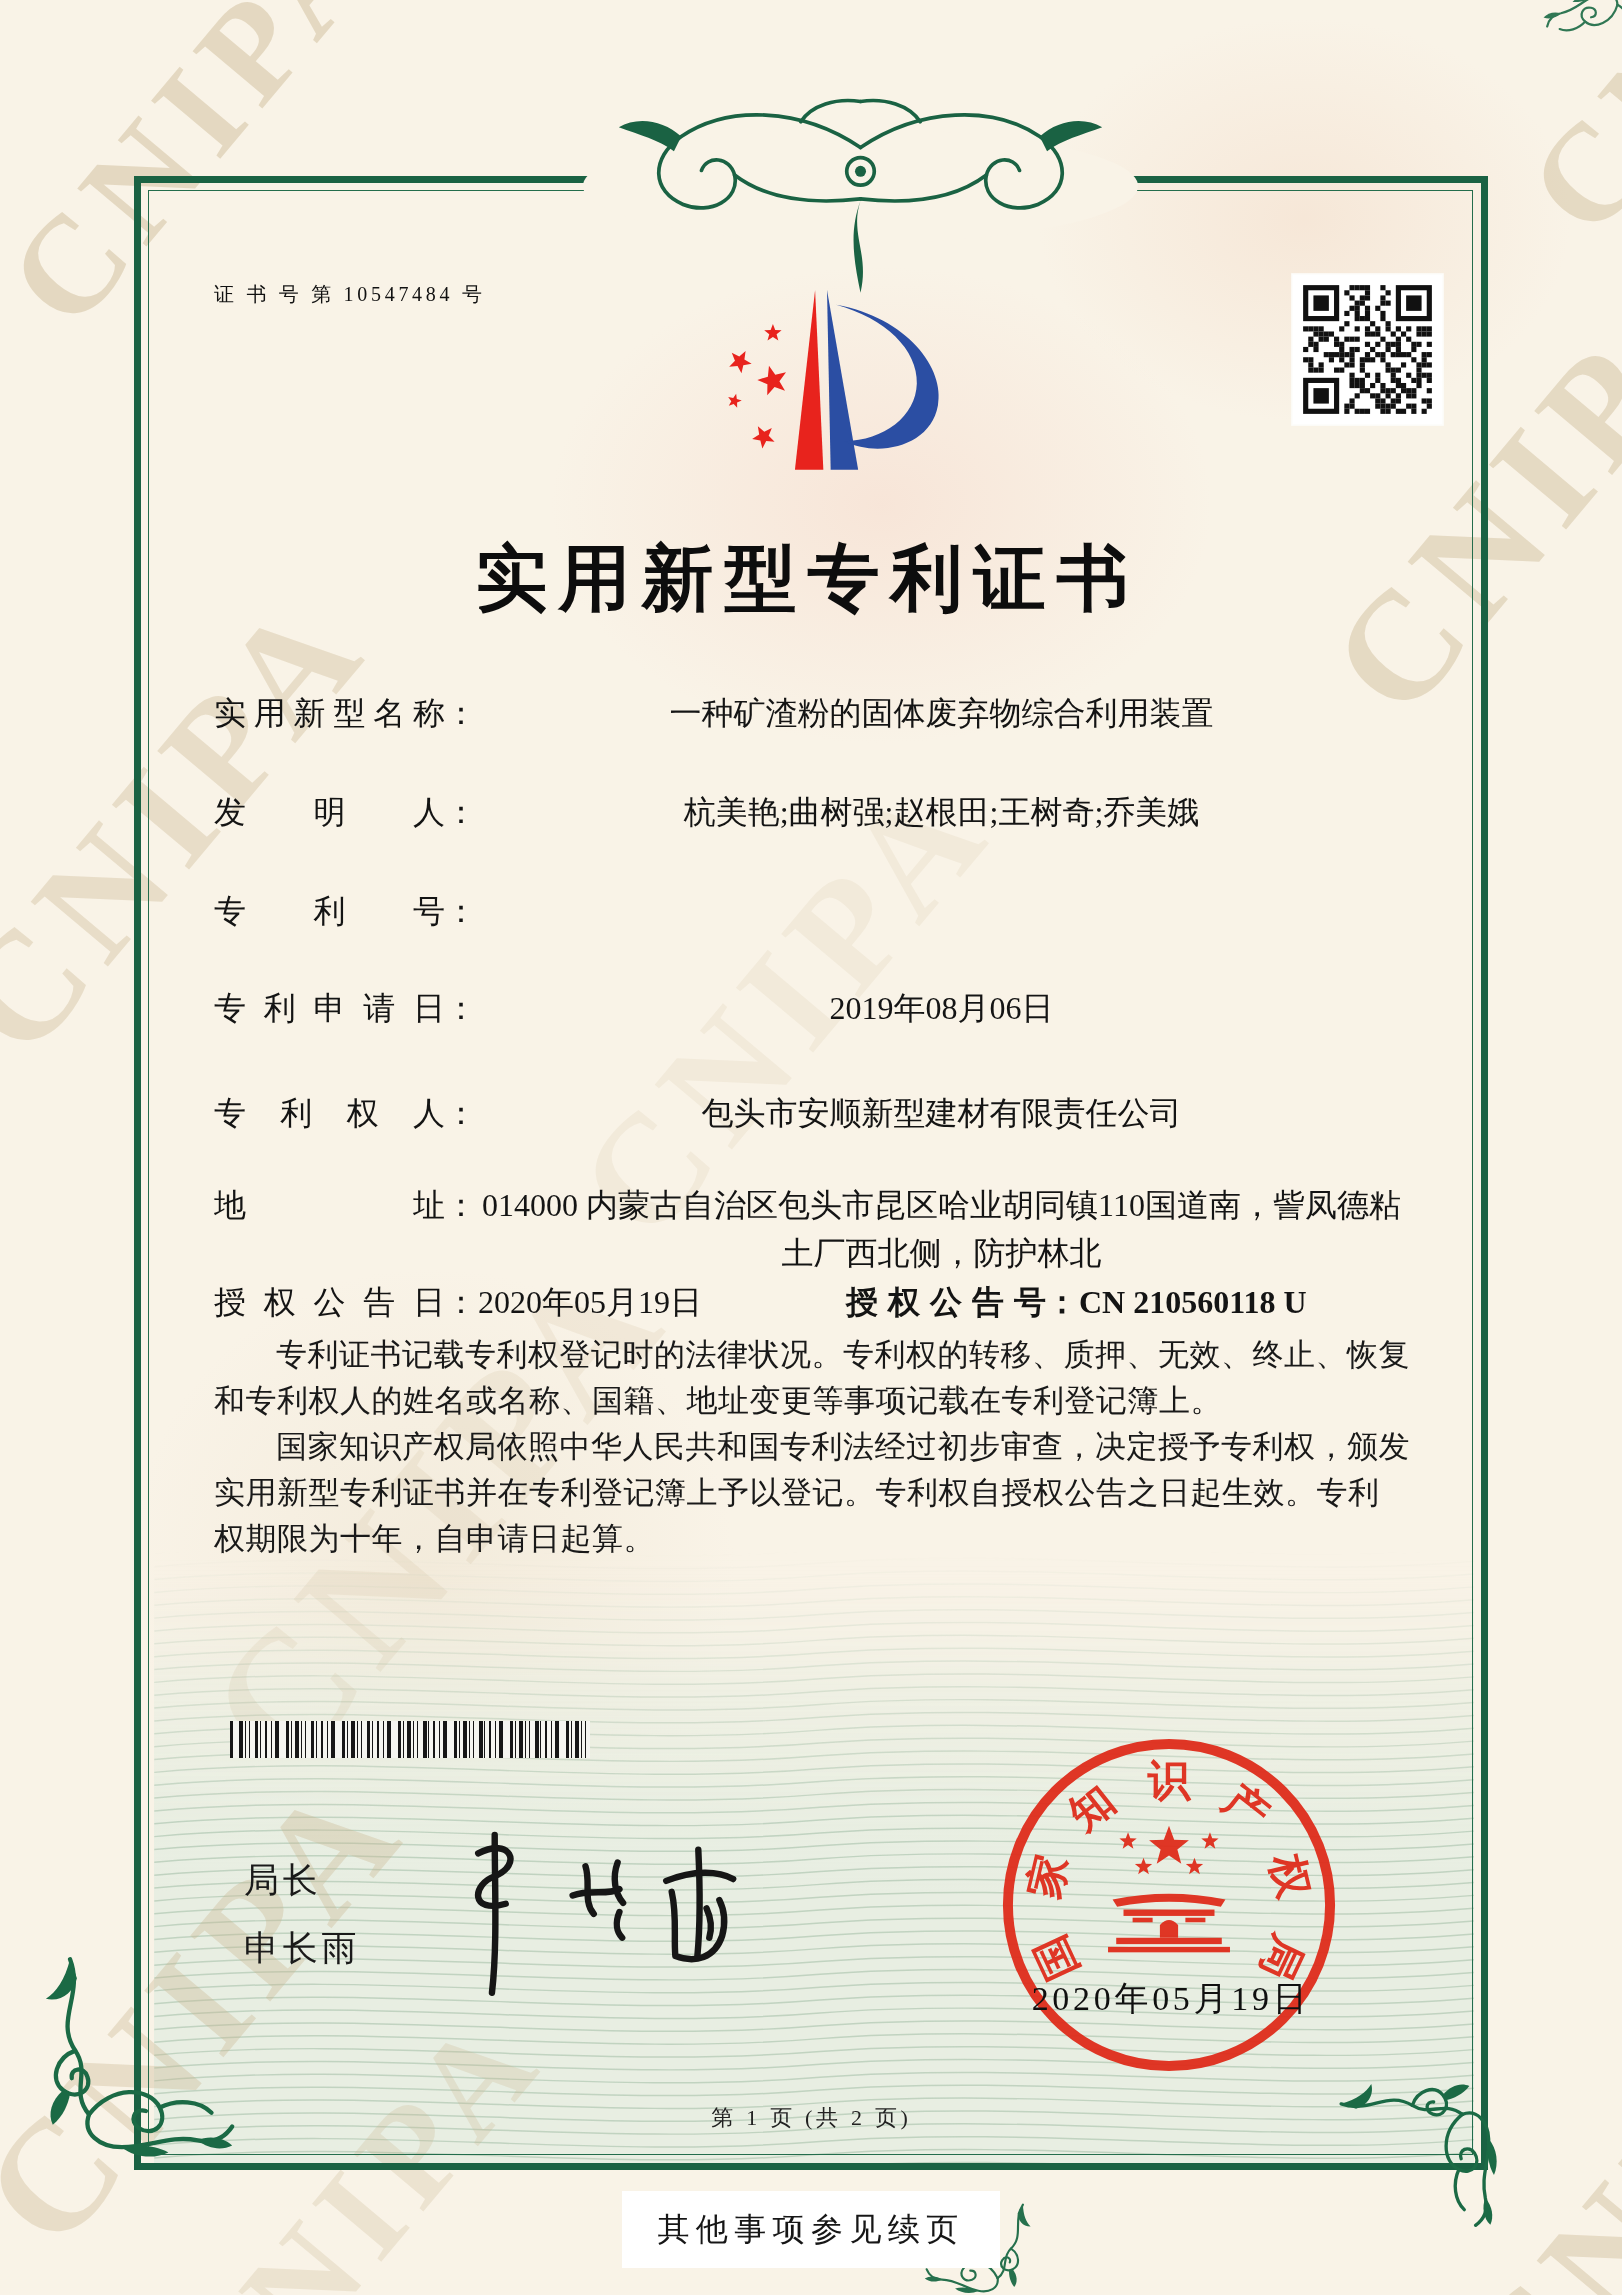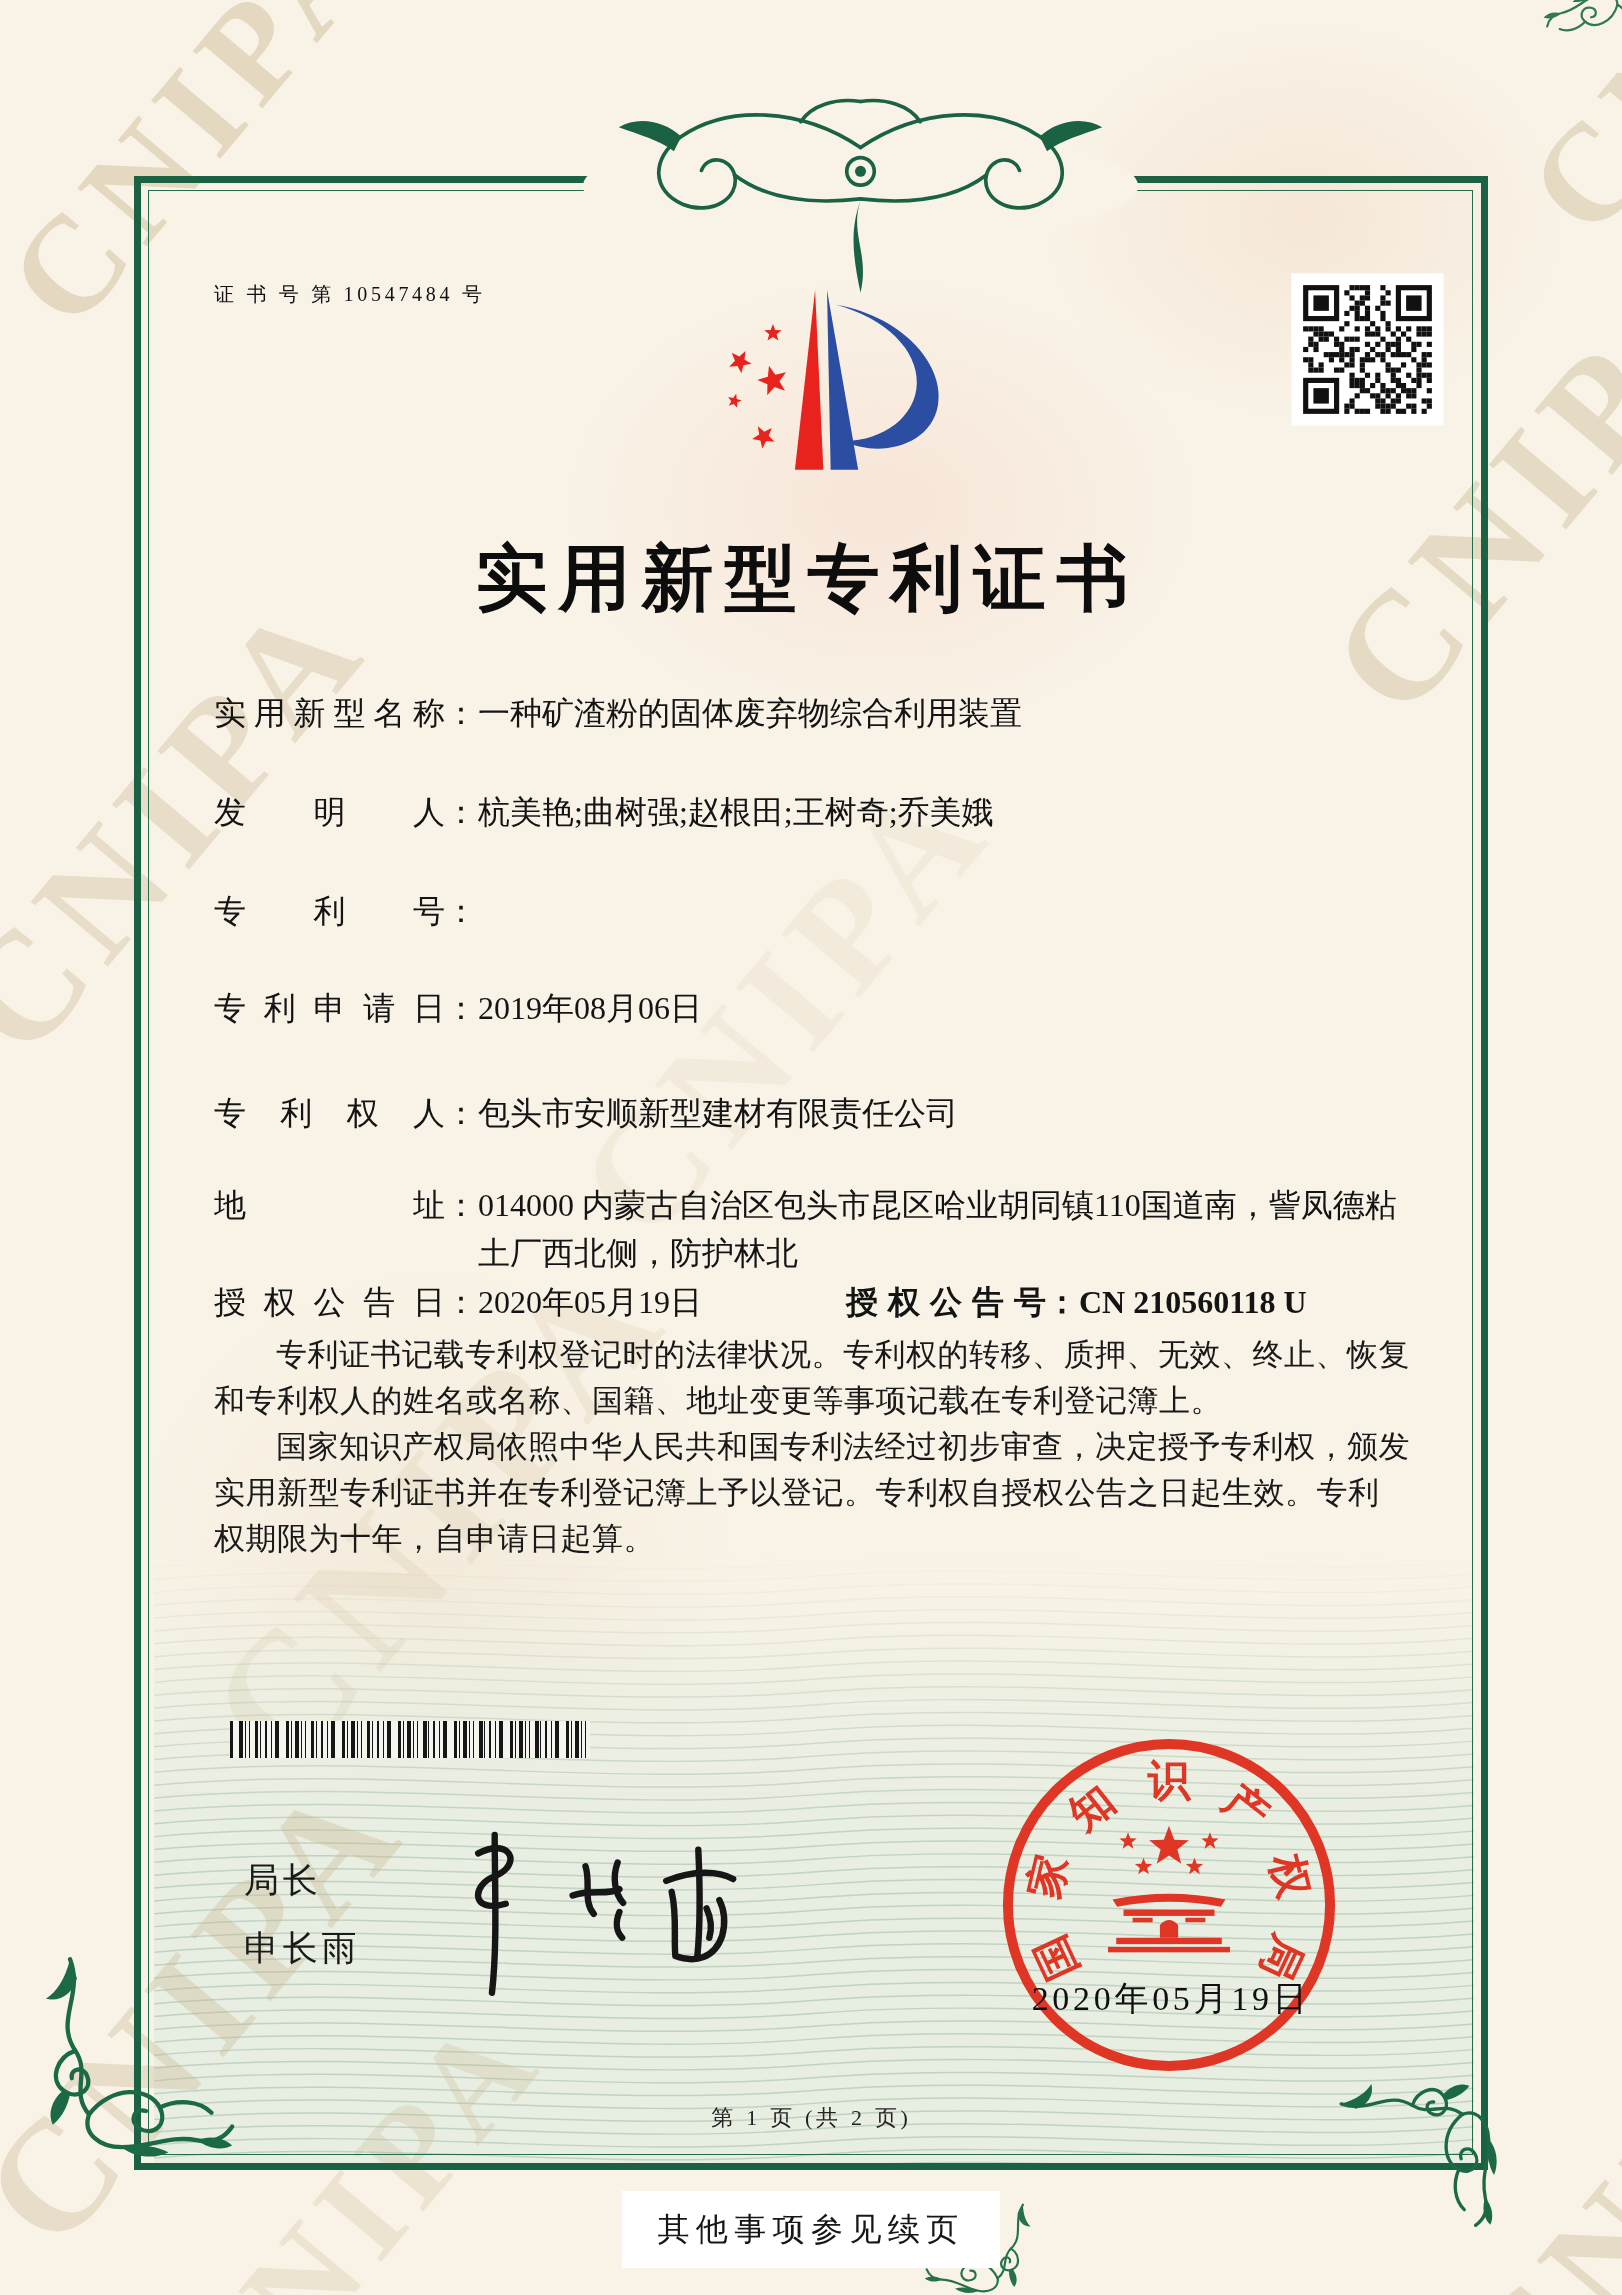--- a/index.html
+++ b/index.html
@@ -60,21 +60,21 @@
   .qr svg{display:block;}
   .logo{position:absolute; left:728px; top:266px; width:220px; height:225px;}
   .logo svg{display:block; width:100%; height:100%;}
   .title{
     position:absolute; left:0; right:8px; top:531px; text-align:center;
     font-size:72px; font-weight:bold; letter-spacing:11px; color:#0d0d0d;
   }
   .frow{position:absolute; left:214px; width:1203px; display:flex; font-size:32px; line-height:48px; color:#141414;}
   .flabel{flex:none; display:inline-block; width:231px; text-align:justify; text-align-last:justify;}
   .fcolon{flex:none; width:33px;}
-  .fvalue{flex:1 1 auto; max-width:927px;}
+  .fvalue{flex:1 1 auto; max-width:927px;text-align:center;}
   .r0{top:689px}.r1{top:788px}.r2{top:887px}.r3{top:984px}.r4{top:1089px}.r5{top:1181px}
   .rg{top:1278px}
   .grant2{position:absolute; left:632px; top:0; display:flex;font-weight:bold;}
   .g2label{display:inline-block; width:200px; text-align:justify; text-align-last:justify;}
   .paras{position:absolute; left:214px; top:1332px; width:1196px; font-size:31px; line-height:46px; letter-spacing:0.5px; color:#191919;}
   .paras p{margin:0; text-indent:2em;}
   .barcode{
     position:absolute; left:230px; top:1721px; width:360px; height:37px;
     background-image:repeating-linear-gradient(90deg,
       #161616 0 2.8px, #f5f5f0 2.8px 4.6px, #161616 4.6px 5.5px, #f5f5f0 5.5px 9.2px,

